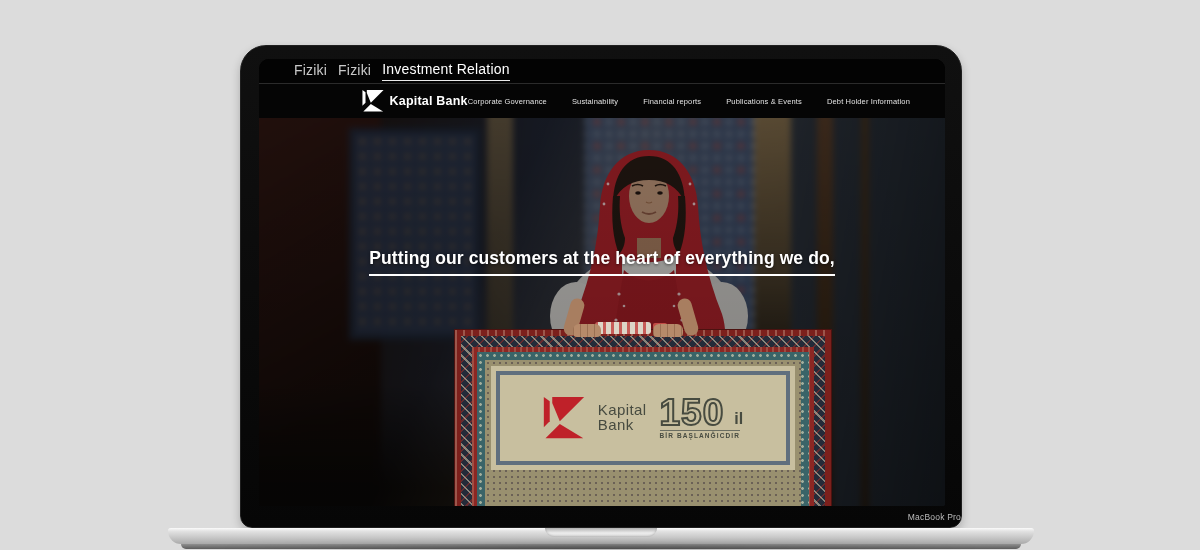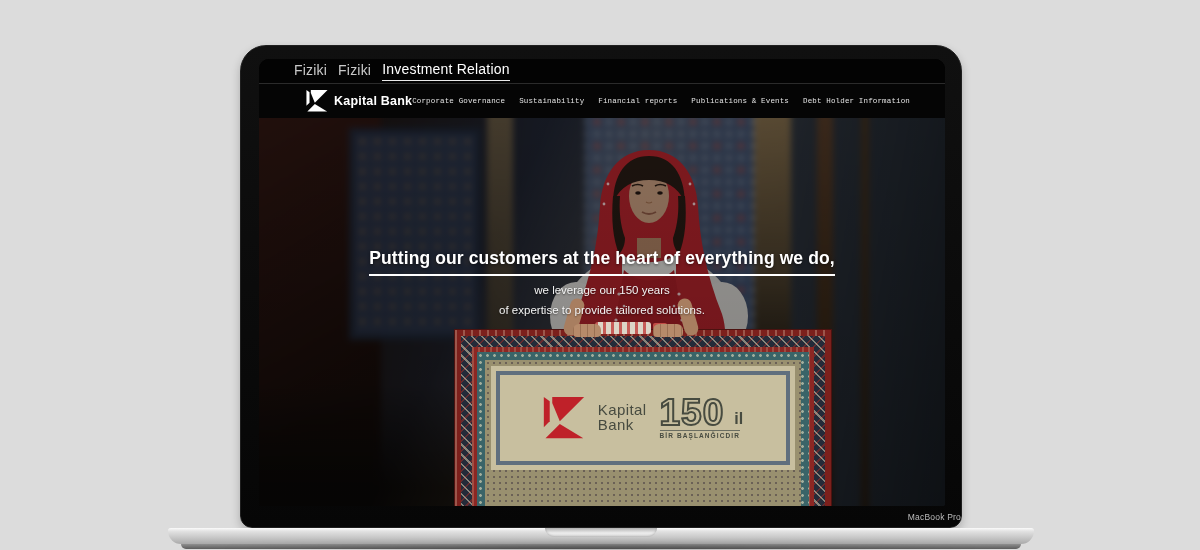--- a/index.html
+++ b/index.html
@@ -60,21 +60,21 @@
   .topnav a.active { color:#ffffff; border-bottom:1px solid #eaeaea; padding-bottom:3px; }
 
   
   .siteheader {
     height:34px; flex:0 0 34px; background:#050505;
     display:flex; align-items:center; justify-content:flex-end;
     padding:0 35px 0 33px;
   }
   .brand { display:flex; align-items:center; gap:6px; cursor:pointer; }
   .brand-name { color:#fff; font-weight:bold; font-size:12.5px; letter-spacing:.2px; }
-  .mainnav { display:flex; gap:14px;font-family:Liberation Mono, monospace; }
+  .mainnav { display:flex; gap:25px; }
   .mainnav a { color:#e2e2e2; font-size:7.5px; text-decoration:none; letter-spacing:.15px; }
 
   
   .hero { position:relative; flex:1 1 auto; background:#0d0b0a; overflow:hidden; }
   .hero-bg { position:absolute; inset:-8px; filter:blur(3px); }
   .hero-bg > div { position:absolute; }
   .p-base  { inset:0; background:linear-gradient(100deg,#181011 0%,#1b1412 14%,#1e2330 38%,#232a38 55%,#1d232b 75%,#161b21 100%); }
   .p-maroon{ left:0; top:0; width:130px; height:100%; background:linear-gradient(150deg,#301612,#160c09 75%); }
   .p-tile1 {
     left:98px; top:18px; width:132px; height:212px; background:#2a3347;
@@ -287,24 +287,20 @@
           <div class="carpet-roll2"></div>
           <div class="forearm fl"></div>
           <div class="forearm fr"></div>
           <div class="hand hl"></div>
           <div class="hand hr"></div>
         </div>
 
         <div class="hero-title">
           <span>Putting our customers at the heart of everything we do,</span>
         </div>
-        <div class="hero-sub">
-          <div>we leverage our 150 years</div>
-          <div>of expertise to provide tailored solutions.</div>
-        </div>
 
       </div>
 
     </div>
 
     <div class="bezel-label">MacBook Pro</div>
   </div>
 
   <div class="base">
     <div class="base-notch"></div>

